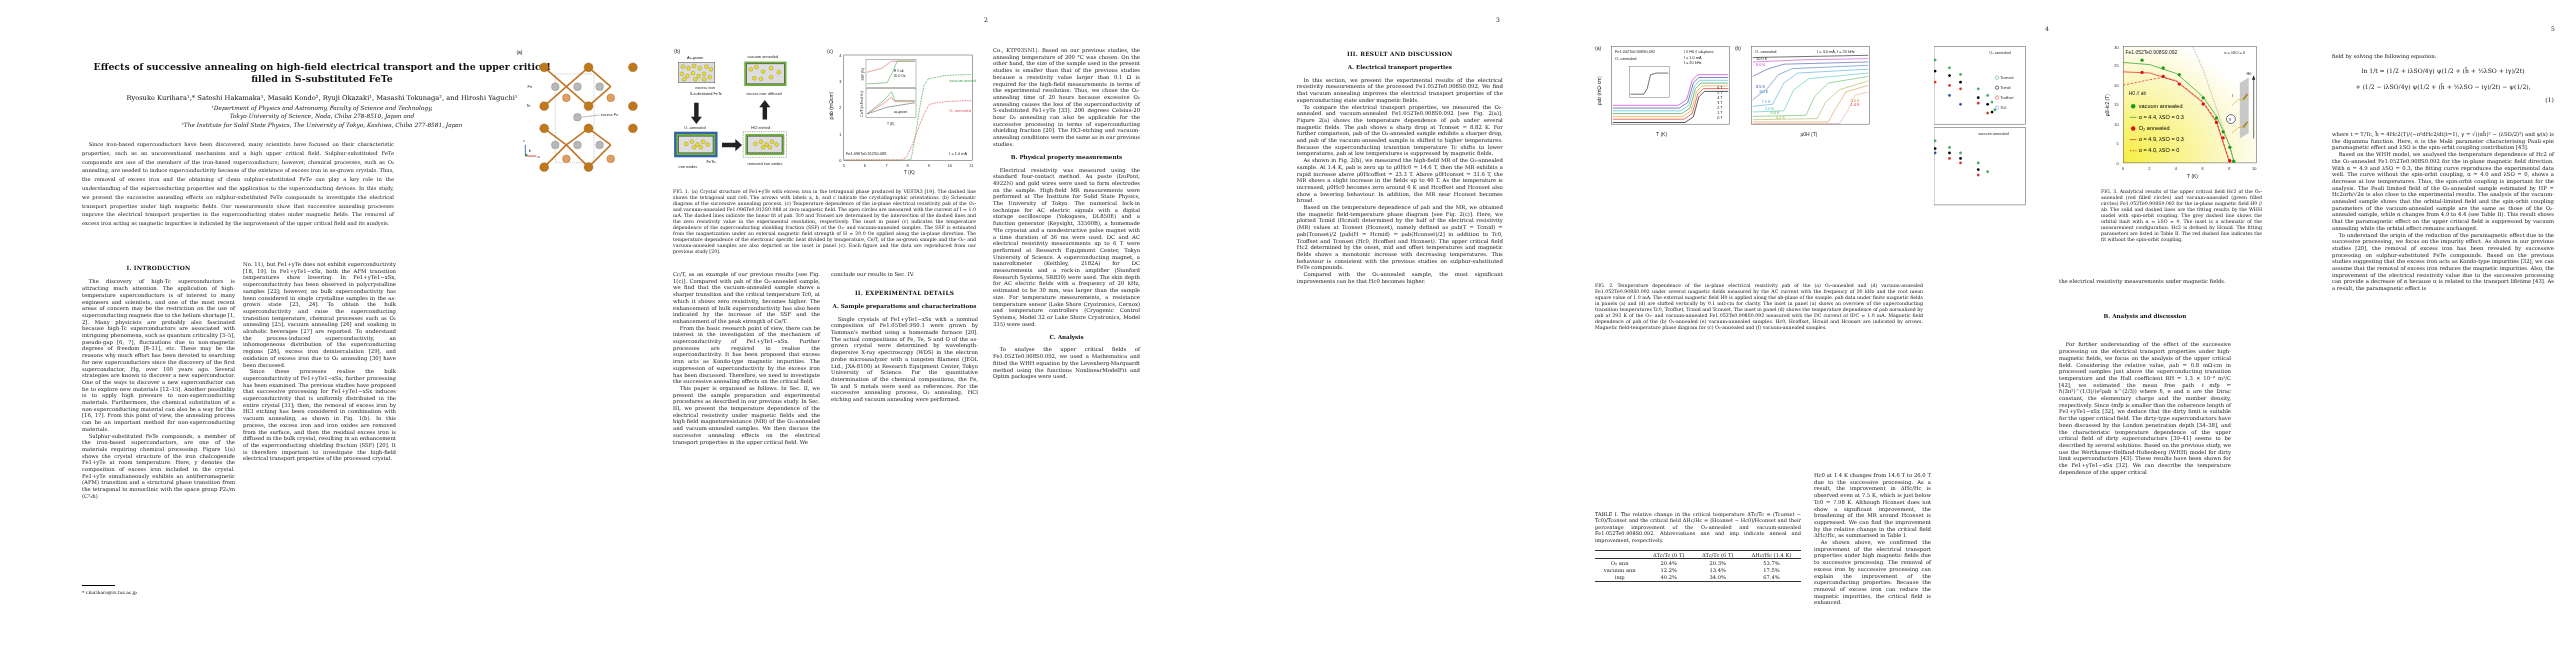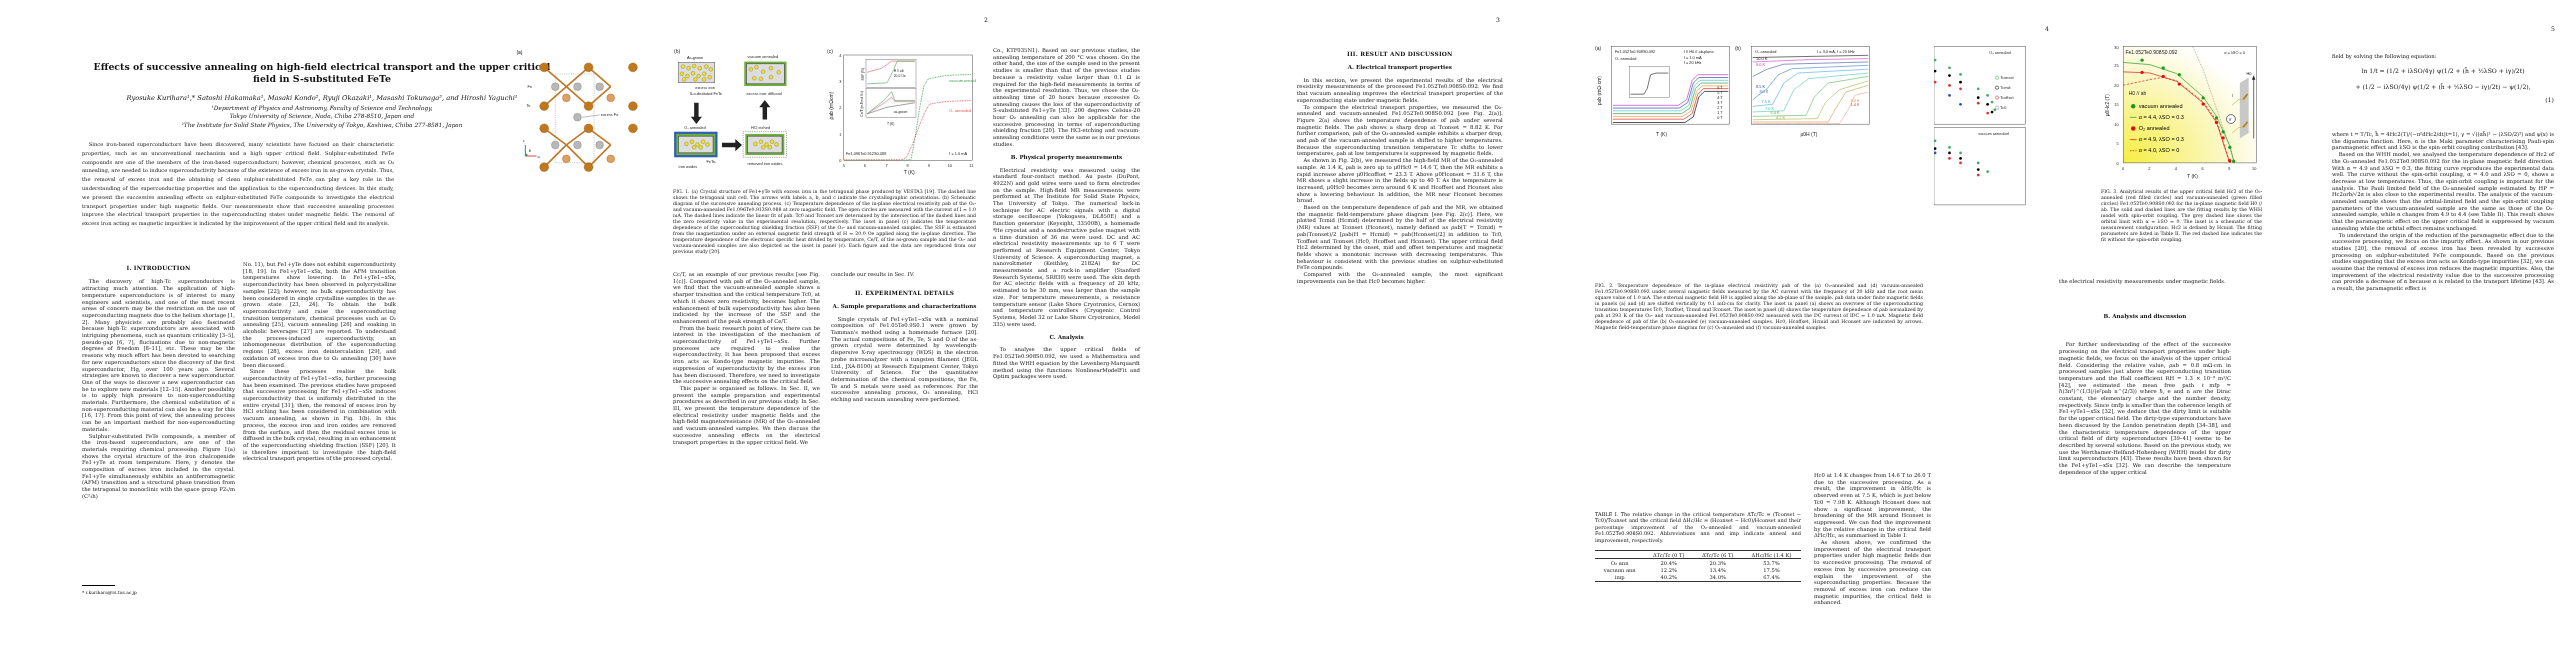--- a/index.html
+++ b/index.html
@@ -7,21 +7,21 @@
   .page{position:absolute;top:0;height:667px;background:#fff;}
   .pnum{position:absolute;top:15.6px;font-size:6.1px;}
   .col{position:absolute;font-size:5.3px;line-height:6.7px;text-align:justify;hyphens:auto;}
   .col p{margin:0 0 0 0;text-indent:6.7px;}
   .sec{text-align:center;font-weight:bold;font-size:5.8px;margin:9px 0 6.7px 0;letter-spacing:0.2px;}
   .subsec{text-align:center;font-weight:bold;font-size:5.6px;margin:6.7px 0 5.6px 0;}
   .caption{position:absolute;font-size:4.7px;line-height:6px;text-align:justify;}
   .stamp{position:absolute;left:3.3px;top:83px;width:24.5px;height:556px;}
   .stamp span{position:absolute;left:12.2px;top:278px;transform:translate(-50%,-50%) rotate(-90deg);white-space:nowrap;font-size:21px;color:#8a8a8a;font-family:"Liberation Serif",serif;}
   .title{position:absolute;left:44px;width:556px;top:61px;text-align:center;font-weight:bold;font-size:9.4px;line-height:12.2px;}
-  .authors{position:absolute;left:44px;width:556px;top:94px;text-align:center;font-size:6.7px;line-height:8.3px;font-style:italic;}
+  .authors{position:absolute;left:44px;width:556px;top:94px;text-align:center;font-size:6.7px;line-height:8.3px;}
   .affil{position:absolute;left:44px;width:556px;top:104px;text-align:center;font-size:5.8px;line-height:8.3px;font-style:italic;}
   .abstract{position:absolute;left:82px;width:312px;top:140px;font-size:5.2px;line-height:8.8px;text-align:justify;}
   .abstract p{margin:0;text-indent:6.7px;}
   .footnote{position:absolute;font-size:4.4px;}
   .fnrule{position:absolute;height:0;border-top:0.6px solid #000;width:33px;}
   .fig{position:absolute;}
   .axis-lbl{font-family:"Liberation Sans",sans-serif;font-size:9px;fill:#222;}
   .sm{font-family:"Liberation Sans",sans-serif;font-size:7px;fill:#222;}
   table.t1{position:absolute;border-collapse:collapse;font-size:5.2px;}
   table.t1 th, table.t1 td{padding:0.6px 4.4px;text-align:center;font-weight:normal;}
@@ -32,21 +32,21 @@
 </head>
 <body>
 
 <div class="stamp">
     <span>arXiv:2510.22240v1  [cond-mat.supr-con]  25 Oct 2025</span>
   </div>
 
 <div class="page" style="left:0;width:645px;">
   <div class="title">
     <div>Effects of successive annealing on high-field electrical transport and the upper critical</div>
-    <div>field in S-substituted FeTe</div>
+    <div>filled in S-substituted FeTe</div>
   </div>
   <div class="authors">Ryosuke Kurihara¹,* Satoshi Hakamaka¹, Masaki Kondo², Ryuji Okazaki¹, Masashi Tokunaga², and Hiroshi Yaguchi¹</div>
   <div class="affil">
     <div>¹Department of Physics and Astronomy, Faculty of Science and Technology,</div>
     <div>Tokyo University of Science, Noda, Chiba 278-8510, Japan  and</div>
     <div>²The Institute for Solid State Physics, The University of Tokyo, Kashiwa, Chiba 277-8581, Japan</div>
   </div>
   <div class="abstract">
       <p>Since iron-based superconductors have been discovered, many scientists have focused on their characteristic properties, such as an unconventional mechanism and a high upper critical field. Sulphur-substituted FeTe compounds are one of the members of the iron-based superconductors; however, chemical processes, such as O₂ annealing, are needed to induce superconductivity because of the existence of excess iron in as-grown crystals. Thus, the removal of excess iron and the obtaining of clean sulphur-substituted FeTe can play a key role in the understanding of the superconducting properties and the application to the superconducting devices. In this study, we present the successive annealing effects on sulphur-substituted FeTe compounds to investigate the electrical transport properties under high magnetic fields. Our measurements show that successive annealing processes improve the electrical transport properties in the superconducting states under magnetic fields. The removal of excess iron acting as magnetic impurities is indicated by the improvement of the upper critical field and its analysis.</p>
     </div>

